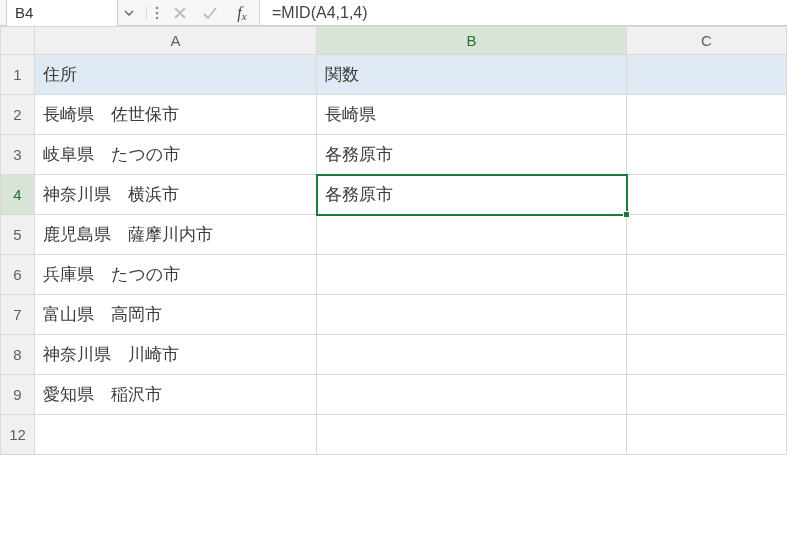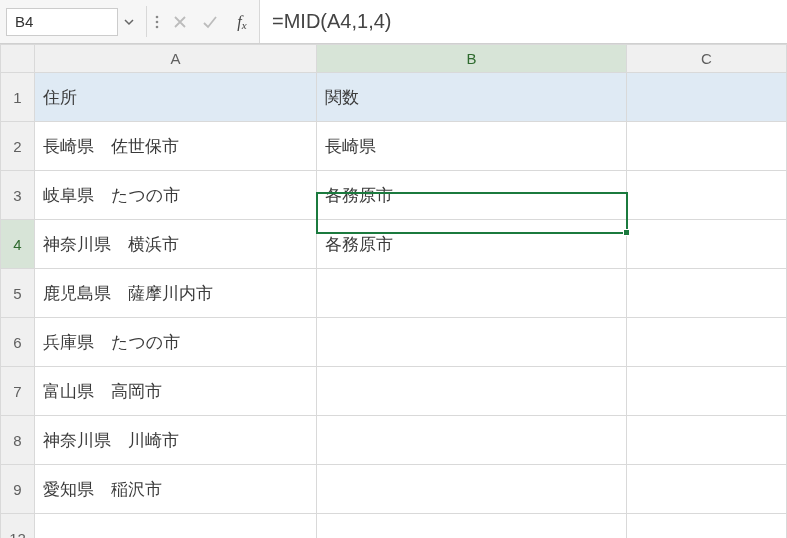--- a/index.html
+++ b/index.html
@@ -14,21 +14,21 @@
     width: 787px;
     height: 538px;
     background: #ffffff;
     display: flex;
     flex-direction: column;
   }
   
   .formula-bar {
     display: flex;
     align-items: stretch;
-    height: 44px;
+    height: 26px;
     border-bottom: 1px solid #d0d0d0;
     background: #f6f6f6;
   }
   .namebox-wrap {
     display: flex;
     align-items: center;
     padding: 4px 4px 4px 6px;
   }
   .namebox {
     width: 112px;
@@ -82,21 +82,21 @@
   .fb-fx .f { font-style: italic; font-family: Georgia, serif; font-size: 16px; color: #444; }
   .fb-fx .x { font-style: italic; font-family: Georgia, serif; font-size: 11px; color: #444; position: relative; top: 3px; }
   .formula-input {
     flex: 1;
     background: #fff;
     border: none;
     border-left: 1px solid #d8d8d8;
     padding: 0 12px;
     display: flex;
     align-items: center;
-    font-size: 20px;
+    font-size: 16px;
     color: #444;
     cursor: text;
   }
   
   .grid-wrap {
     flex: 1;
     overflow: hidden;
     position: relative;
   }
   table.grid {
@@ -121,21 +121,21 @@
     background: #f0f0f0;
   }
   .grid th.rowhead {
     background: #f0f0f0;
     color: #5f5f5f;
     width: 34px;
     text-align: center;
     font-size: 15px;
   }
   .grid td.cell {
-    height: 49px;
+    height: 40px;
     padding: 0 8px;
     font-size: 17px;
     color: #3a3a3a;
     background: #fff;
     cursor: cell;
     text-align: left;
     vertical-align: middle;
   }
   .grid tr.r1 td.cell { background: #dfeaf4; }
   .grid th.rowhead.sel, .grid th.colhead.sel {

